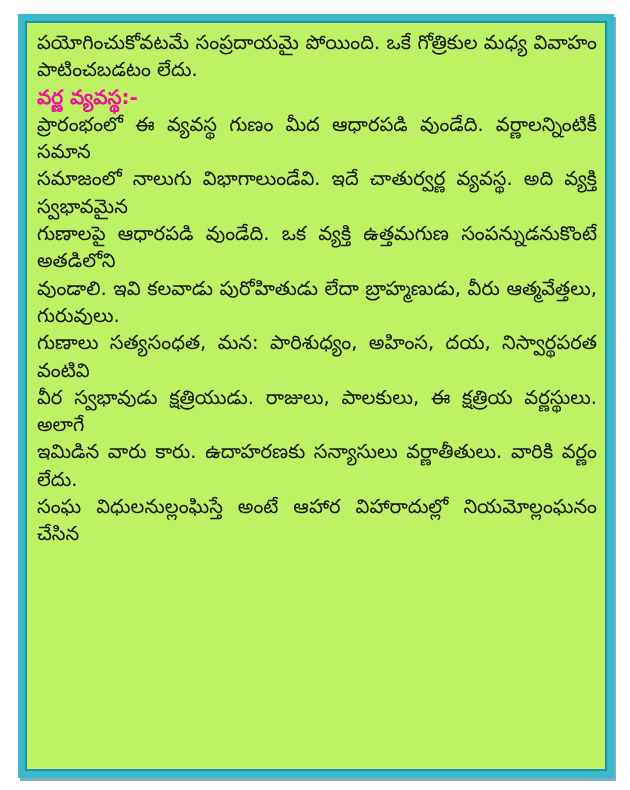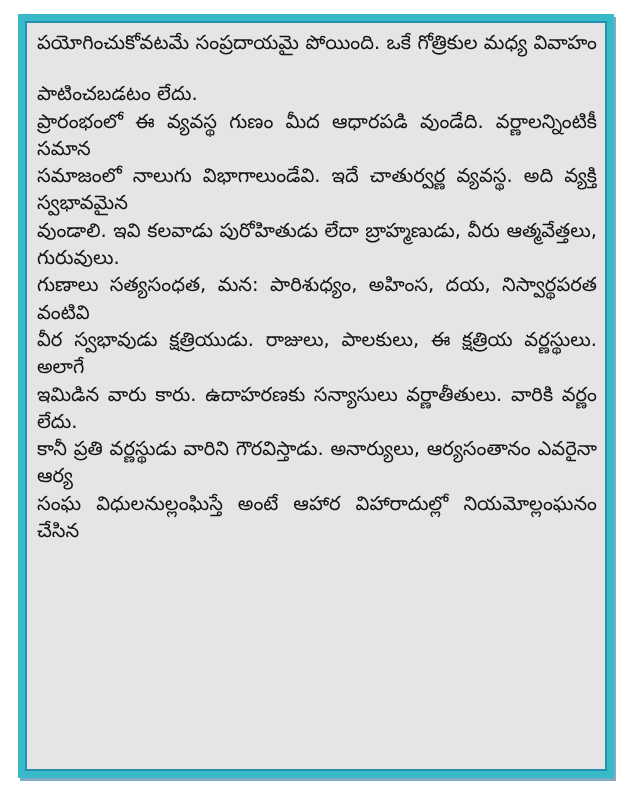--- a/index.html
+++ b/index.html
@@ -21,41 +21,42 @@
     color:#141414;
   }
   .line{
     font-size:19.5px;
     line-height:27.3px;
     text-align:justify;
     text-align-last:justify;
     white-space:normal;
     letter-spacing:0px;
   }
-  .line.last{ text-align-last:left;margin-top:24px; }
+  .line.last{ text-align-last:left; }
   .heading{
     font-size:20px;
     line-height:27.3px;
     font-weight:bold;
     text-align:left;
     text-align-last:left;
   }
 </style>
 </head>
 <body style="color: rgb(20, 20, 20);">
 
-<div class="frame" style="border-color: rgb(56, 186, 200); background: #e5e5e5;">
+<div class="frame" style="border-color: rgb(56, 186, 200); background: #bef264;">
   <div class="content">
     <div id="doc-body">
         <div class="line">పయోగించుకోవటమే సంప్రదాయమై పోయింది. ఒకే గోత్రికుల మధ్య వివాహం</div>
         <div class="line last">పాటించబడటం లేదు.</div>
+        <div class="heading" style="color: rgb(242, 16, 158);">వర్ణ వ్యవస్థ:-</div>
         <div class="line">ప్రారంభంలో ఈ వ్యవస్థ గుణం మీద ఆధారపడి వుండేది. వర్ణాలన్నింటికీ సమాన</div>
         <div class="line">సమాజంలో నాలుగు విభాగాలుండేవి. ఇదే చాతుర్వర్ణ వ్యవస్థ. అది వ్యక్తి స్వభావమైన</div>
+        <div class="line">గుణాలపై ఆధారపడి వుండేది. ఒక వ్యక్తి ఉత్తమగుణ సంపన్నుడనుకొంటే అతడిలోని</div>
         <div class="line">వుండాలి. ఇవి కలవాడు పురోహితుడు లేదా బ్రాహ్మణుడు, వీరు ఆత్మవేత్తలు, గురువులు.</div>
         <div class="line">గుణాలు సత్యసంధత, మన: పారిశుధ్యం, అహింస, దయ, నిస్వార్థపరత వంటివి</div>
         <div class="line">వీర స్వభావుడు క్షత్రియుడు. రాజులు, పాలకులు, ఈ క్షత్రియ వర్ణస్థులు. అలాగే</div>
         <div class="line">ఇమిడిన వారు కారు. ఉదాహరణకు సన్యాసులు వర్ణాతీతులు. వారికి వర్ణం లేదు.</div>
-        <div class="line">కానీ ప్రతి వర్ణస్థుడు వారిని గౌరవిస్తాడు. అనార్యులు, ఆర్యసంతానం ఎవరైనా ఆర్య</div>
         <div class="line">సంఘ విధులనుల్లంఘిస్తే అంటే ఆహార విహారాదుల్లో నియమోల్లంఘనం చేసిన</div>
       </div>
 
   </div>
 </div>
 
 </body></html>

